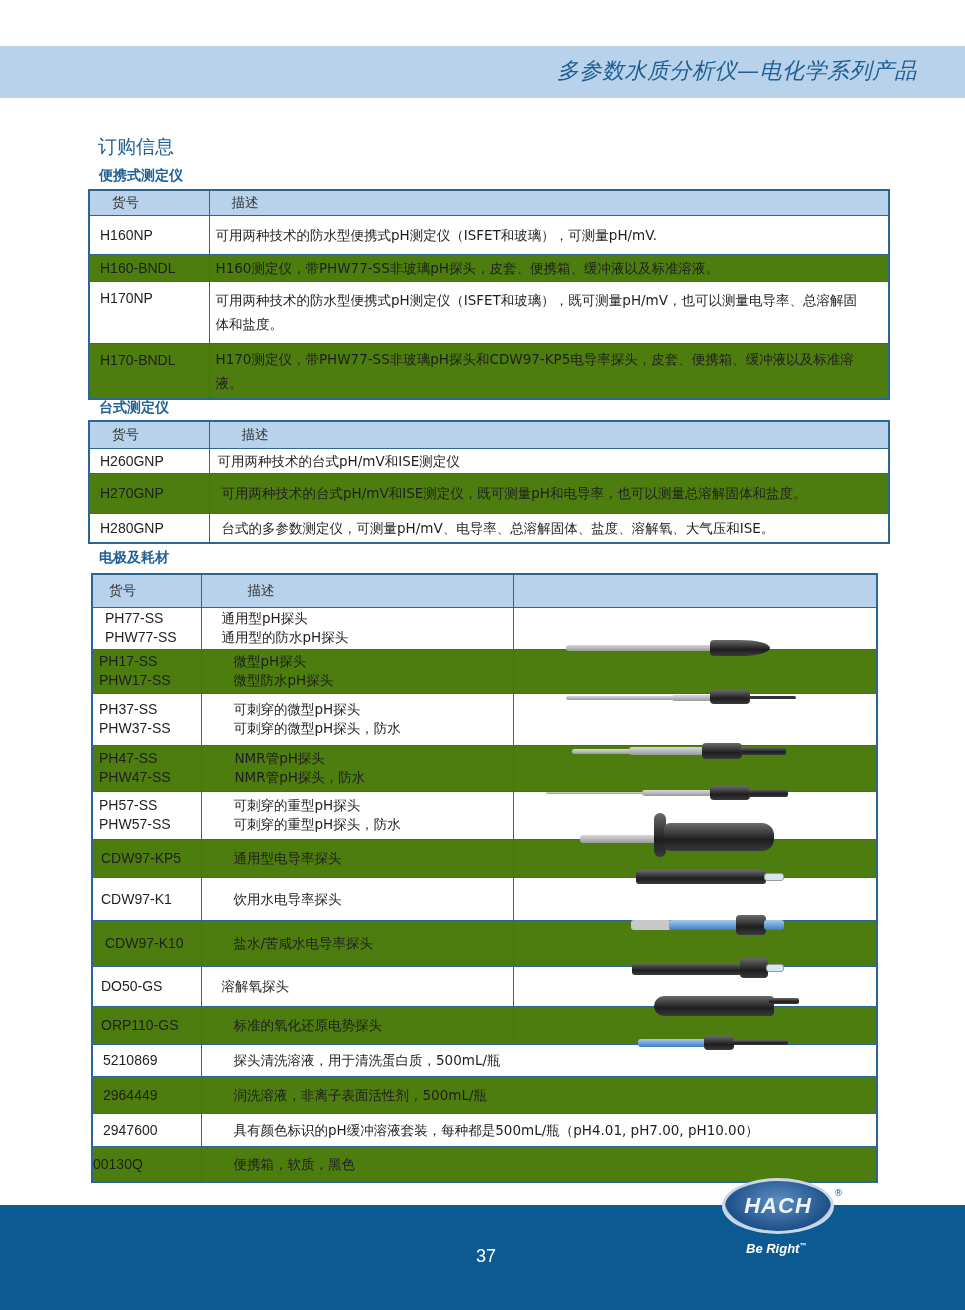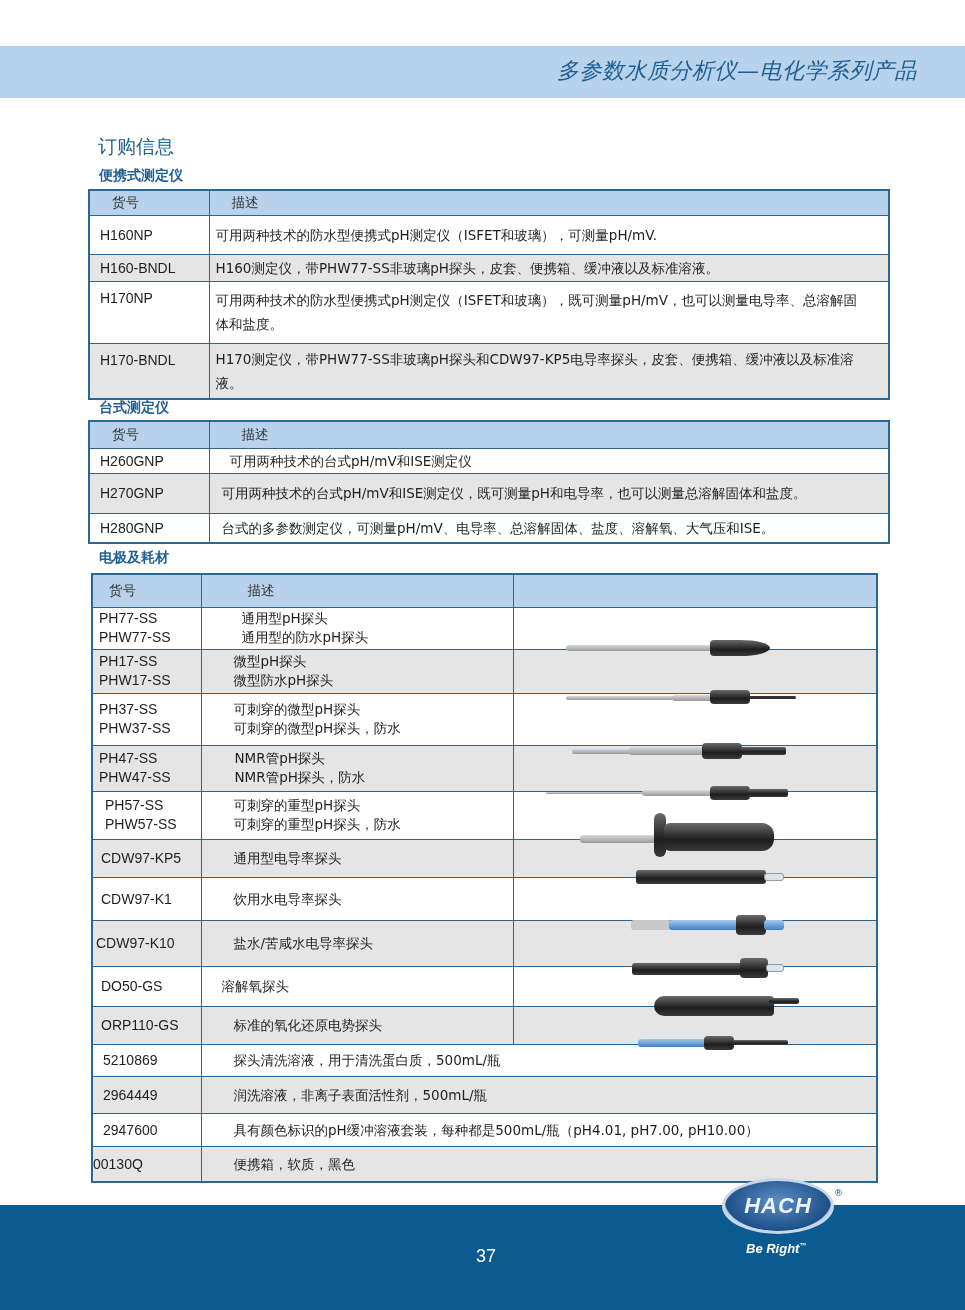--- a/index.html
+++ b/index.html
@@ -28,21 +28,21 @@
       position: absolute; border-collapse: collapse;
       border: 2px solid #2a6796;
       font-size: 13.5px;
     }
     table.spec td, table.spec th {
       border: 1.5px solid #2a6796;
       text-align: left; vertical-align: middle;
       font-weight: normal;
     }
     table.spec th { background: #b7d2ea; color: #333; }
-    tr.alt td { background: #e5e5e5; }
+    tr.alt td { background: #4d7c0f; }
     tr.plain td { background: #ffffff; }
 
     .code { padding-left: 10px; font-family: "Liberation Sans", sans-serif; font-size: 14px; }
     .desc { padding-left: 6px; line-height: 24px; }
 
     .probe {
       position: relative; height: 100%; width: 100%;
     }
     .probe .shaft {
       position: absolute; height: 5px; border-radius: 3px;
@@ -121,21 +121,21 @@
 
 <div class="sub-title" style="top:399px;">台式测定仪</div>
 <table class="spec" style="left:88px; top:420px; width:802px;">
   <tbody>
       <tr style="height:27px;">
     <th style="width:120px; padding-left:22px;">货号</th>
     <th style="padding-left:32px;">描述</th>
   </tr>
   <tr class="plain" style="height:15px;">
     <td class="code">H260GNP</td>
-    <td class="desc" style="padding-left:20px;">可用两种技术的台式pH/mV和ISE测定仪</td>
+    <td class="desc" style="padding-left:8px;">可用两种技术的台式pH/mV和ISE测定仪</td>
   </tr>
   <tr class="alt" style="height:40px;">
     <td class="code">H270GNP</td>
     <td class="desc" style="padding-left:12px;">可用两种技术的台式pH/mV和ISE测定仪，既可测量pH和电导率，也可以测量总溶解固体和盐度。</td>
   </tr>
   <tr class="plain" style="height:30px;">
     <td class="code">H280GNP</td>
     <td class="desc" style="padding-left:12px;">台式的多参数测定仪，可测量pH/mV、电导率、总溶解固体、盐度、溶解氧、大气压和ISE。</td>
   </tr>
 </tbody>
@@ -144,25 +144,25 @@
 <div class="sub-title" style="top:549px;">电极及耗材</div>
 <table class="spec" style="left:91px; top:573px; width:787px;">
   <tbody>
       <tr style="height:33px;">
     <th style="width:109px; padding-left:16px;">货号</th>
     <th style="width:312px; padding-left:46px;">描述</th>
     <th></th>
   </tr>
 
   <tr class="plain" style="height:42px;">
-    <td class="code" style="padding-left:6px; line-height:19px;">
+    <td class="code" style="padding-left:12px; line-height:19px;">
       <div>PH77-SS</div>
       <div>PHW77-SS</div>
     </td>
-    <td class="desc" style="padding-left:40px; line-height:19px;">
+    <td class="desc" style="padding-left:20px; line-height:19px;">
       <div>通用型pH探头</div>
       <div>通用型的防水pH探头</div>
     </td>
     <td>
       <div class="probe">
         <div class="shaft" style="left:52px; top:17px; width:150px; height:6px;"></div>
         <div class="body" style="left:196px; top:12px; width:60px; height:16px; border-radius:4px 50% 50% 4px;"></div>
       </div>
     </td>
   </tr>
@@ -218,21 +218,21 @@
       <div class="probe">
         <div class="shaft" style="left:32px; top:24px; width:100px; height:2px;"></div>
         <div class="shaft" style="left:128px; top:22px; width:70px; height:6px;"></div>
         <div class="body" style="left:196px; top:18px; width:40px; height:14px;"></div>
         <div class="body" style="left:234px; top:21px; width:40px; height:8px; border-radius:2px;"></div>
       </div>
     </td>
   </tr>
 
   <tr class="plain" style="height:48px;">
-    <td class="code" style="padding-left:12px; line-height:19px;">
+    <td class="code" style="padding-left:6px; line-height:19px;">
       <div>PH57-SS</div>
       <div>PHW57-SS</div>
     </td>
     <td class="desc" style="padding-left:32px; line-height:19px;">
       <div>可刺穿的重型pH探头</div>
       <div>可刺穿的重型pH探头，防水</div>
     </td>
     <td>
       <div class="probe">
         <div class="shaft" style="left:66px; top:20px; width:80px; height:8px;"></div>
@@ -260,21 +260,21 @@
       <div class="probe">
         <div class="shaft" style="left:117px; top:21px; width:40px; height:10px; background:#c8c8c8;"></div>
         <div class="blue" style="left:155px; top:21px; width:70px; height:10px;"></div>
         <div class="body" style="left:222px; top:16px; width:30px; height:20px;"></div>
         <div class="blue" style="left:250px; top:21px; width:20px; height:10px;"></div>
       </div>
     </td>
   </tr>
 
   <tr class="alt" style="height:46px;">
-    <td class="code" style="padding-left:3px;">CDW97-K10</td>
+    <td class="code" style="padding-left:12px;">CDW97-K10</td>
     <td class="desc" style="padding-left:32px;">盐水/苦咸水电导率探头</td>
     <td>
       <div class="probe">
         <div class="body" style="left:118px; top:20px; width:110px; height:12px; border-radius:3px;"></div>
         <div class="body" style="left:226px; top:15px; width:28px; height:20px;"></div>
         <div class="shaft" style="left:252px; top:21px; width:18px; height:8px; background:#d8e6f2; border:1px solid #999;"></div>
       </div>
     </td>
   </tr>
 

